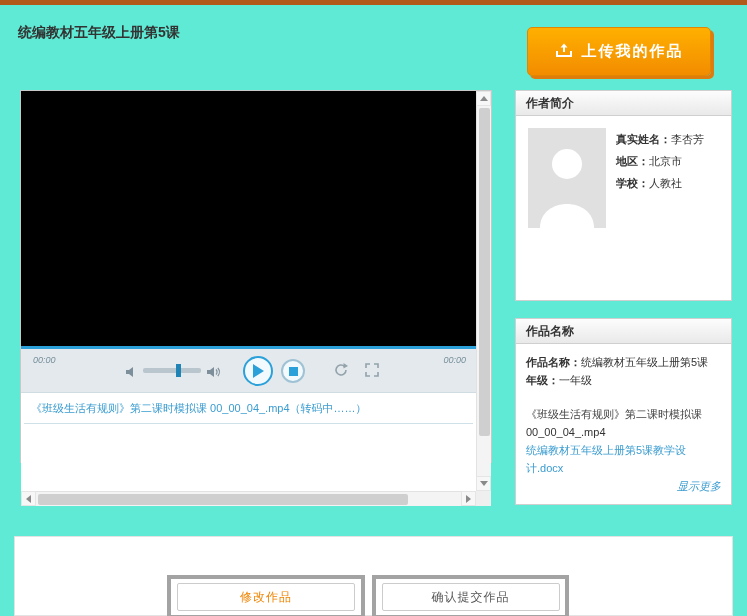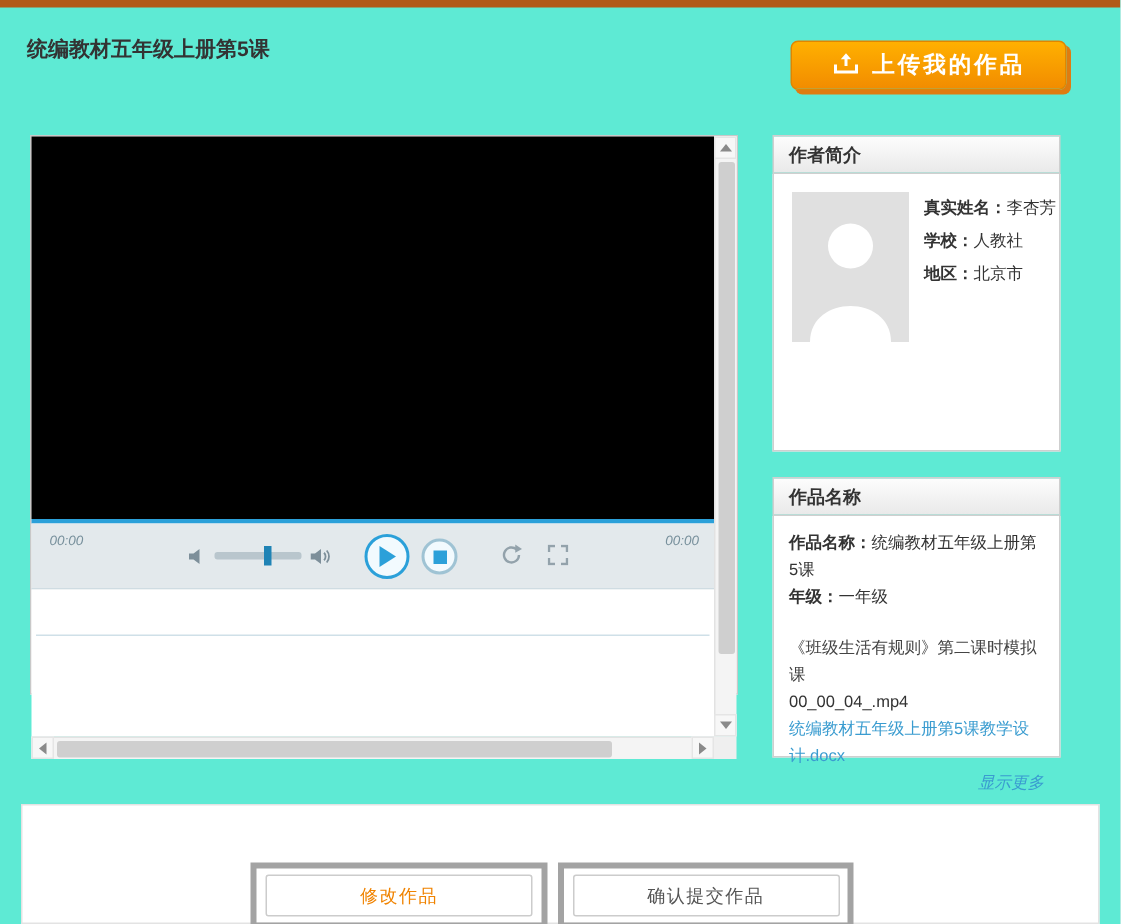--- a/index.html
+++ b/index.html
@@ -3,21 +3,21 @@
 <meta charset="utf-8">
 <style>
   * { margin:0; padding:0; box-sizing:border-box; }
   html,body { background:#ededed; }
   body { font-family:"Liberation Sans","DejaVu Sans",sans-serif; }
   .stage { position:relative; width:747px; height:616px; background:#5eead4; overflow:hidden; }
 
   .top-strip { position:absolute; left:0; top:0; width:747px; height:5px; background:#b15a19; }
   .page-title { position:absolute; left:18px; top:24px; font-size:14px; font-weight:bold; color:#333; }
 
-  .upload-btn { position:absolute; left:527px; top:27px; width:184px; height:33px; border-radius:5px;
+  .upload-btn { position:absolute; left:527px; top:27px; width:184px; height:49px; border-radius:5px;
     background:linear-gradient(#ffb000,#f28c00); border:1px solid #e08600; box-shadow:3px 3px 0 #df7c10;
     color:#fff; font-weight:bold; font-size:15px; letter-spacing:2px;
     display:flex; align-items:center; justify-content:center; gap:9px; cursor:pointer; }
 
   
   .player-card { position:absolute; left:20px; top:90px; width:472px; height:373px; background:#fff; border:1px solid #c8c8c8; }
   .video { position:absolute; left:0; top:0; width:455px; height:255px; background:#000; }
   .seekbar { position:absolute; left:0; top:255px; width:455px; height:3px; background:#2ba0d9; }
   .controls { position:absolute; left:0; top:258px; width:455px; height:44px; background:#e3e9ec; border-bottom:1px solid #cfdce2; }
   .time { position:absolute; top:6px; font-size:9px; font-style:italic; color:#78909c; }
@@ -43,21 +43,21 @@
     display:flex; align-items:center; justify-content:center; cursor:pointer; }
   .v-thumb { position:absolute; left:2px; top:17px; width:11px; height:328px; background:#cfcfcf; border-radius:2px; cursor:pointer; }
   .h-thumb { position:absolute; left:17px; top:2px; width:370px; height:11px; background:#cfcfcf; border-radius:2px; cursor:pointer; }
   .corner { position:absolute; left:455px; top:400px; width:15px; height:15px; background:#efefef; }
   .arr-up { width:0; height:0; border-left:4px solid transparent; border-right:4px solid transparent; border-bottom:5px solid #8a8a8a; }
   .arr-dn { width:0; height:0; border-left:4px solid transparent; border-right:4px solid transparent; border-top:5px solid #8a8a8a; }
   .arr-lf { width:0; height:0; border-top:4px solid transparent; border-bottom:4px solid transparent; border-right:5px solid #8a8a8a; }
   .arr-rt { width:0; height:0; border-top:4px solid transparent; border-bottom:4px solid transparent; border-left:5px solid #8a8a8a; }
 
   
-  .panel { position:absolute; left:515px; width:192px; }
+  .panel { position:absolute; left:515px; width:217px; }
   .panel-author { top:90px; } .panel-work { top:318px; }
   .panel-header { height:26px; background:linear-gradient(#fdfdfd,#e9e9e9); border:1px solid #cfcfcf;
     font-size:12px; font-weight:bold; color:#333; line-height:24px; padding-left:10px; }
   .panel-body { position:relative; background:#fff; border:1px solid #cfcfcf; border-top:none; }
   .body-author { height:185px; } .body-work { height:161px; padding:9px 10px; font-size:11px; color:#333; line-height:18px; }
   .avatar { position:absolute; left:12px; top:12px; width:78px; height:100px; }
   .info { position:absolute; left:100px; top:12px; font-size:11px; color:#333; line-height:22px; white-space:nowrap; }
   .b { font-weight:bold; }
   .attach { margin-top:16px; color:#444; }
   .link { color:#3a9cd0; cursor:pointer; }
@@ -132,20 +132,21 @@
       <span class="ctl-ico" style="left:344px; top:14px;">
         <svg width="14" height="14" viewBox="0 0 14 14">
           <path d="M5 1 H1 V5 M9 1 H13 V5 M13 9 V13 H9 M1 9 V13 H5" fill="none" stroke="#93a2ab" stroke-width="1.6"></path>
         </svg>
       </span>
 
       <span class="time t-right">00:00</span>
     </div>
 
     <div class="playlist">
+      <span class="pl-item">《班级生活有规则》第二课时模拟课 00_00_04_.mp4（转码中……）</span>
       <span class="pl-sep"></span>
     </div>
 
     <div class="vscroll">
       <span class="sb-btn" style="left:-1px; top:0;">
           <span class="arr-up"></span>
         </span>
       <span class="v-thumb"></span>
       <span class="sb-btn" style="left:-1px; top:385px;">
           <span class="arr-dn"></span>
@@ -171,24 +172,24 @@
           <rect width="78" height="100" fill="#e0e0e0"></rect>
           <circle cx="39" cy="36" r="15" fill="#fff"></circle>
           <path d="M12 100 C12 68 66 68 66 100 Z" fill="#fff"></path>
         </svg>
       </span>
       <div class="info">
         <div>
           <span class="b">真实姓名：</span><span>李杏芳</span>
         </div>
         <div>
-          <span class="b">学校：</span><span>人教社</span>
+          <span class="b">地区：</span><span>北京市</span>
         </div>
         <div>
-          <span class="b">地区：</span><span>北京市</span>
+          <span class="b">学校：</span><span>人教社</span>
         </div>
       </div>
     </div>
   </div>
 
   <div class="panel panel-work">
     <div class="panel-header">作品名称</div>
     <div class="panel-body body-work">
       <div>
         <span class="b">作品名称：</span><span>统编教材五年级上册第5课</span>

